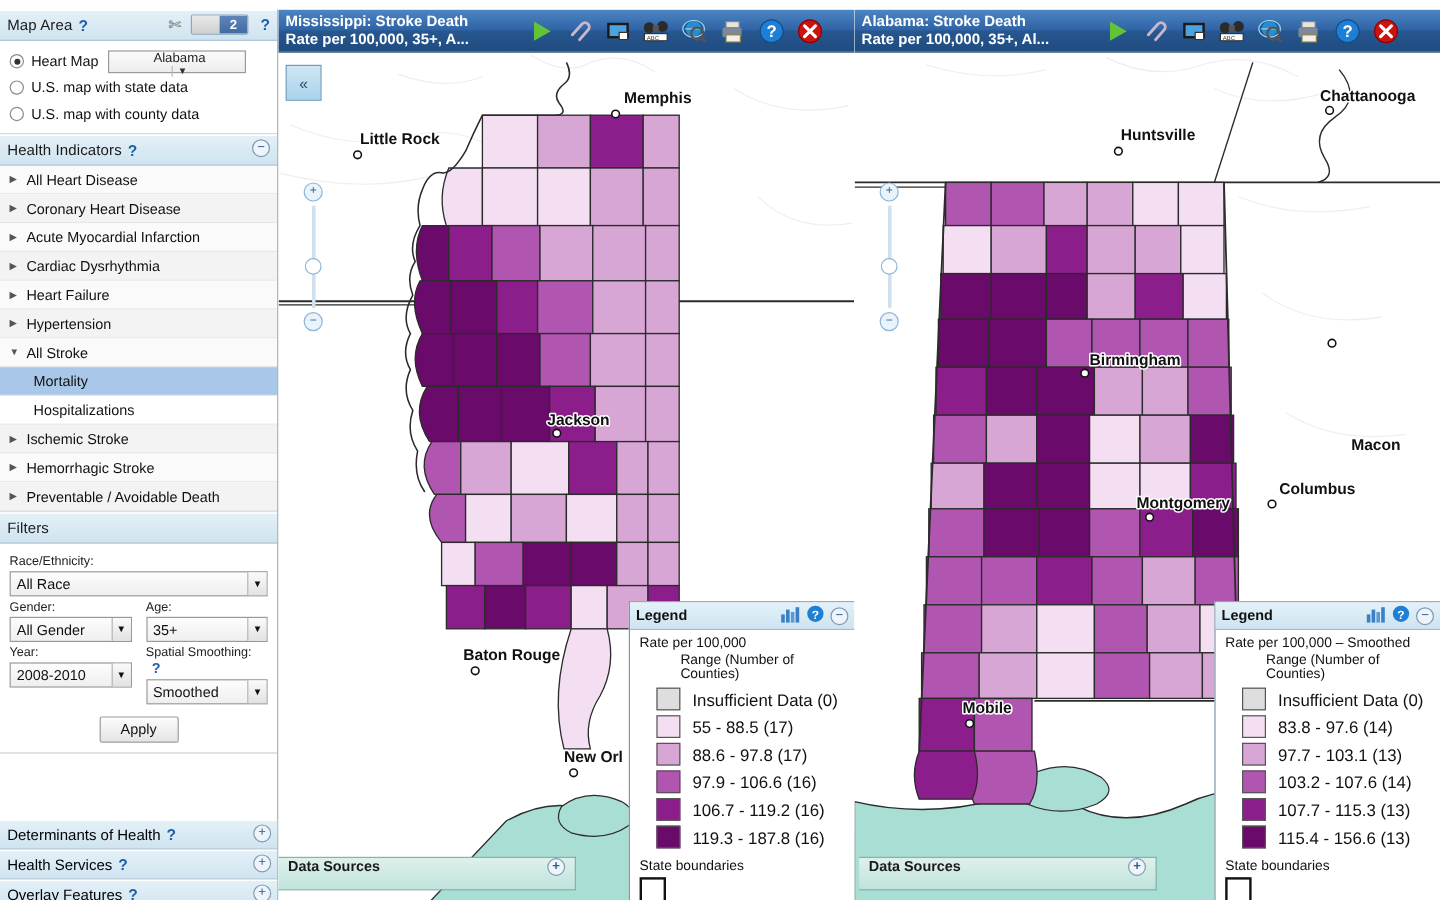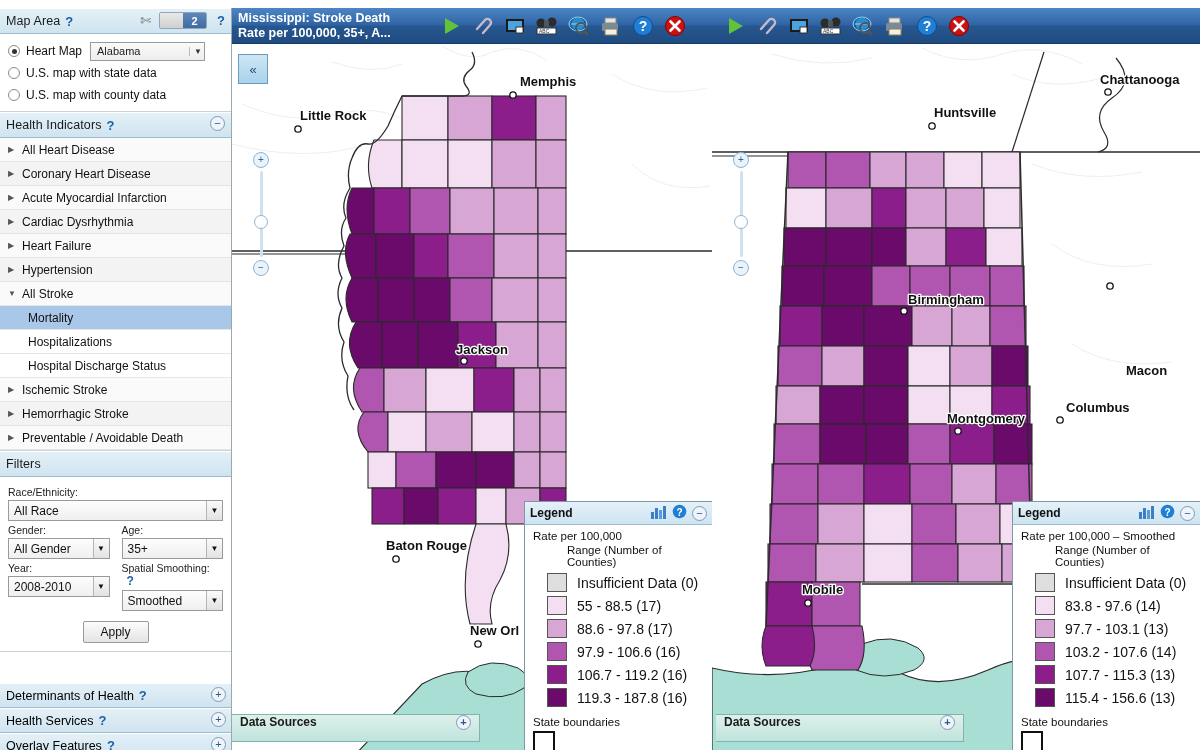--- a/index.html
+++ b/index.html
@@ -66,21 +66,21 @@
   }
   .radio.on::after {
     content:""; position:absolute; left:2.5px; top:2.5px;
     width:5px; height:5px; border-radius:50%; background:#333;
   }
   .radio-label { font-size: 12px; color: #111; cursor:pointer; }
   .sel-box {
     margin-left: 8px; height: 19px; min-width: 115px;
     border: 1px solid #9a9a9a; background: linear-gradient(to bottom,#fbfbfb,#ededed);
     display: flex; align-items: center; justify-content: space-between;
-    padding: 0 2px 0 6px; font-size: 11px; color: #222; cursor: pointer;
+    padding: 0 2px 0 6px; font-size: 11px; color: #222; cursor: pointer; flex-direction: column;
   }
   .sel-box .caret { font-size: 8px; color: #333; border-left:1px solid #bbb; padding-left:4px; }
 
   
   .ind-list { border-bottom: 1px solid #c9d3d9; }
   .ind-item {
     height: 24px; display: flex; align-items: center;
     padding-left: 8px; font-size: 12px; color: #111;
     border-bottom: 1px solid #e6e6e6; cursor: pointer;
   }
@@ -278,23 +278,20 @@
       </div>
       <div class="ind-item">
         <span class="tri down">▼</span>
         <span>All Stroke</span>
       </div>
       <div class="ind-item child sel">
         <span>Mortality</span>
       </div>
       <div class="ind-item child">
         <span>Hospitalizations</span>
-      </div>
-      <div class="ind-item child">
-        <span>Hospital Discharge Status</span>
       </div>
       <div class="ind-item">
         <span class="tri">▶</span>
         <span>Ischemic Stroke</span>
       </div>
       <div class="ind-item">
         <span class="tri">▶</span>
         <span>Hemorrhagic Stroke</span>
       </div>
       <div class="ind-item">
@@ -610,20 +607,22 @@
 
       <div class="ds-bar">
         <span>Data Sources</span>
         <span class="plus circ-btn">+</span>
       </div>
     </div>
   </div>
 
   <div class="map-panel" id="mapR">
     <div class="map-titlebar">
+      <div class="map-title">Alabama: Stroke Death
+Rate per 100,000, 35+, Al...</div>
       <div class="tb-icons">
         <span class="tb-ic">
           <svg width="20" height="20" viewBox="0 0 20 20">
               <polygon points="4,2 18,10 4,18" fill="#62c23a"></polygon>
             </svg>
         </span>
         <span class="tb-ic">
           <svg width="22" height="20" viewBox="0 0 22 20">
               <path d="M5 13 L13 4 a3.5 3.5 0 0 1 5 5 L11 17" stroke="#c9b8c9" stroke-width="2.4" fill="none" stroke-linecap="round"></path>
             </svg>

